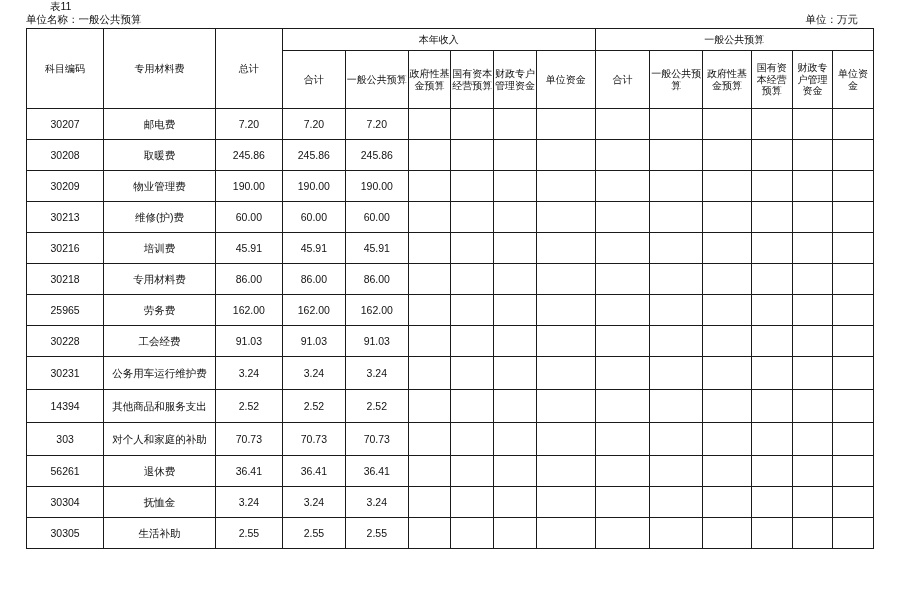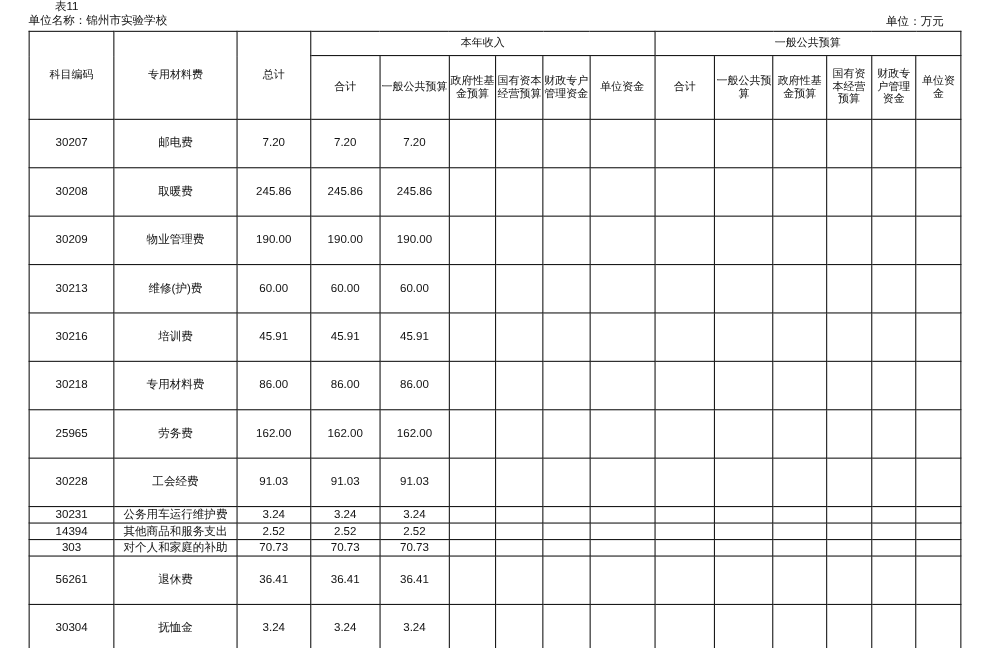--- a/index.html
+++ b/index.html
@@ -93,36 +93,36 @@
     text-align: left;
     padding-left: 8px;
     font-size: 10.5px;
   }
   td.num {
     text-align: right;
     padding-right: 7px;
     font-size: 10.5px;
   }
   tbody tr {
-    height: 44px;
+    height: 31px;
   }
   tbody tr.tall {
-    height: 15px;
+    height: 33px;
   }
 </style>
 </head>
 <body>
 
 <div class="page">
 
 
   <div class="meta-row">
     <div class="meta-left">
       <span class="line1">表11</span>
-      <span class="line2">单位名称：锦州市实验学校</span>
+      <span class="line2">单位名称：一般公共预算</span>
     </div>
     <div class="meta-right">单位：万元</div>
   </div>
 
   <table class="budget">
     <colgroup>
       <col style="width:76px">
       <col style="width:110px">
       <col style="width:66px">
       <col style="width:62px">

